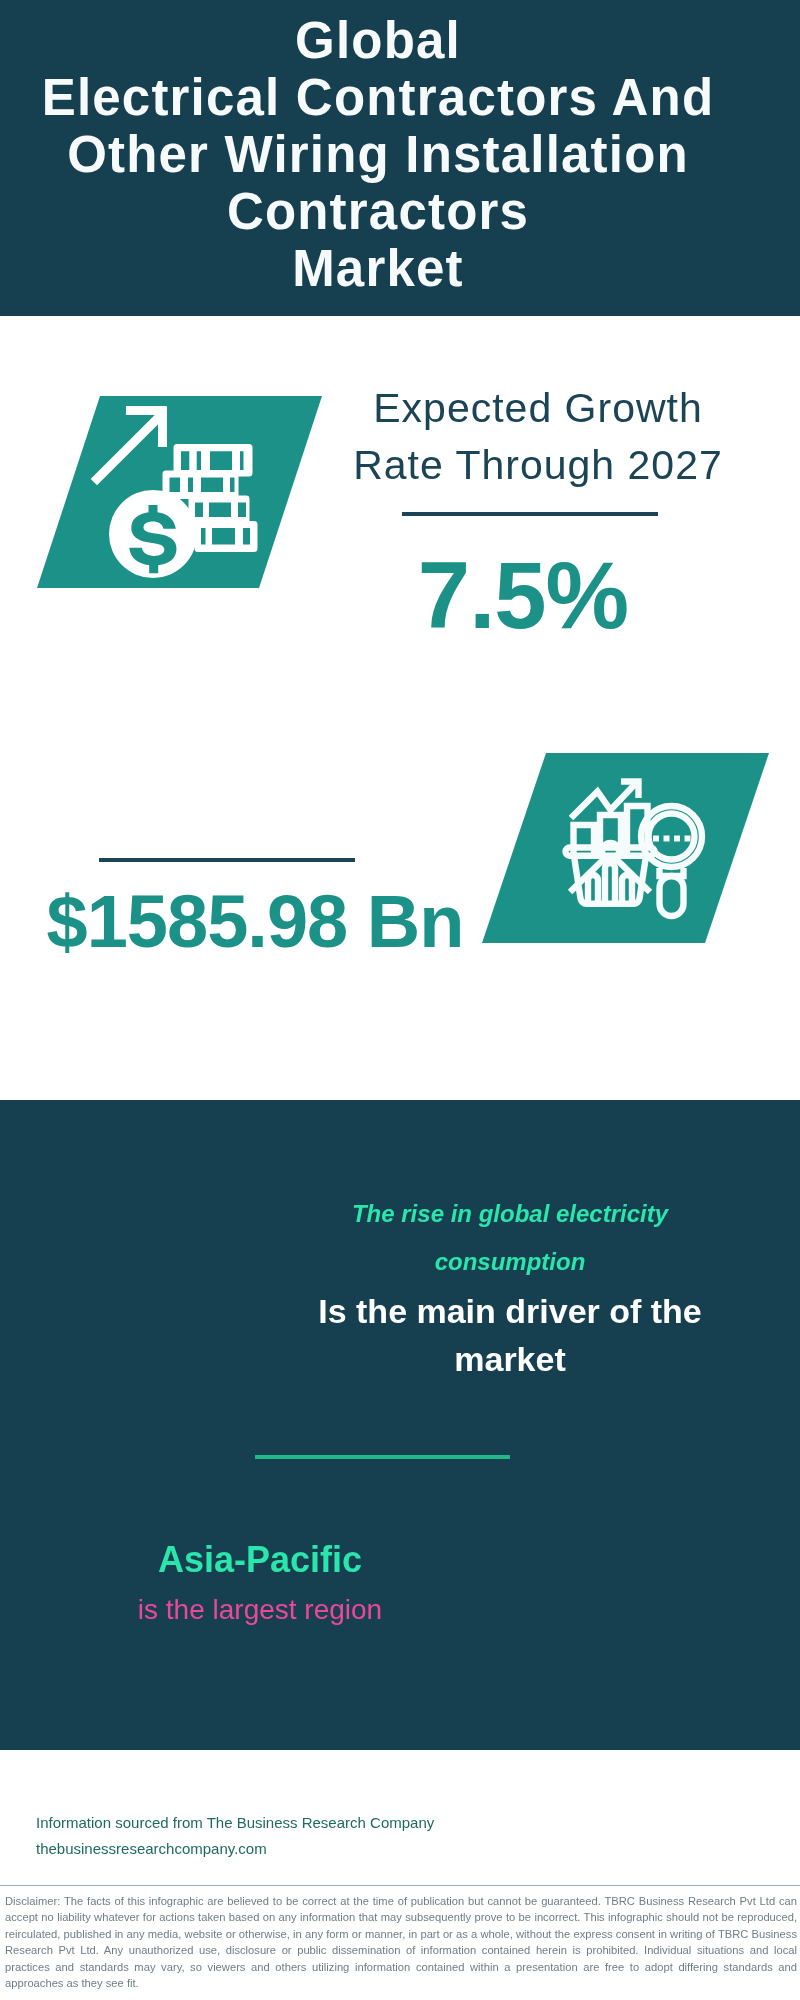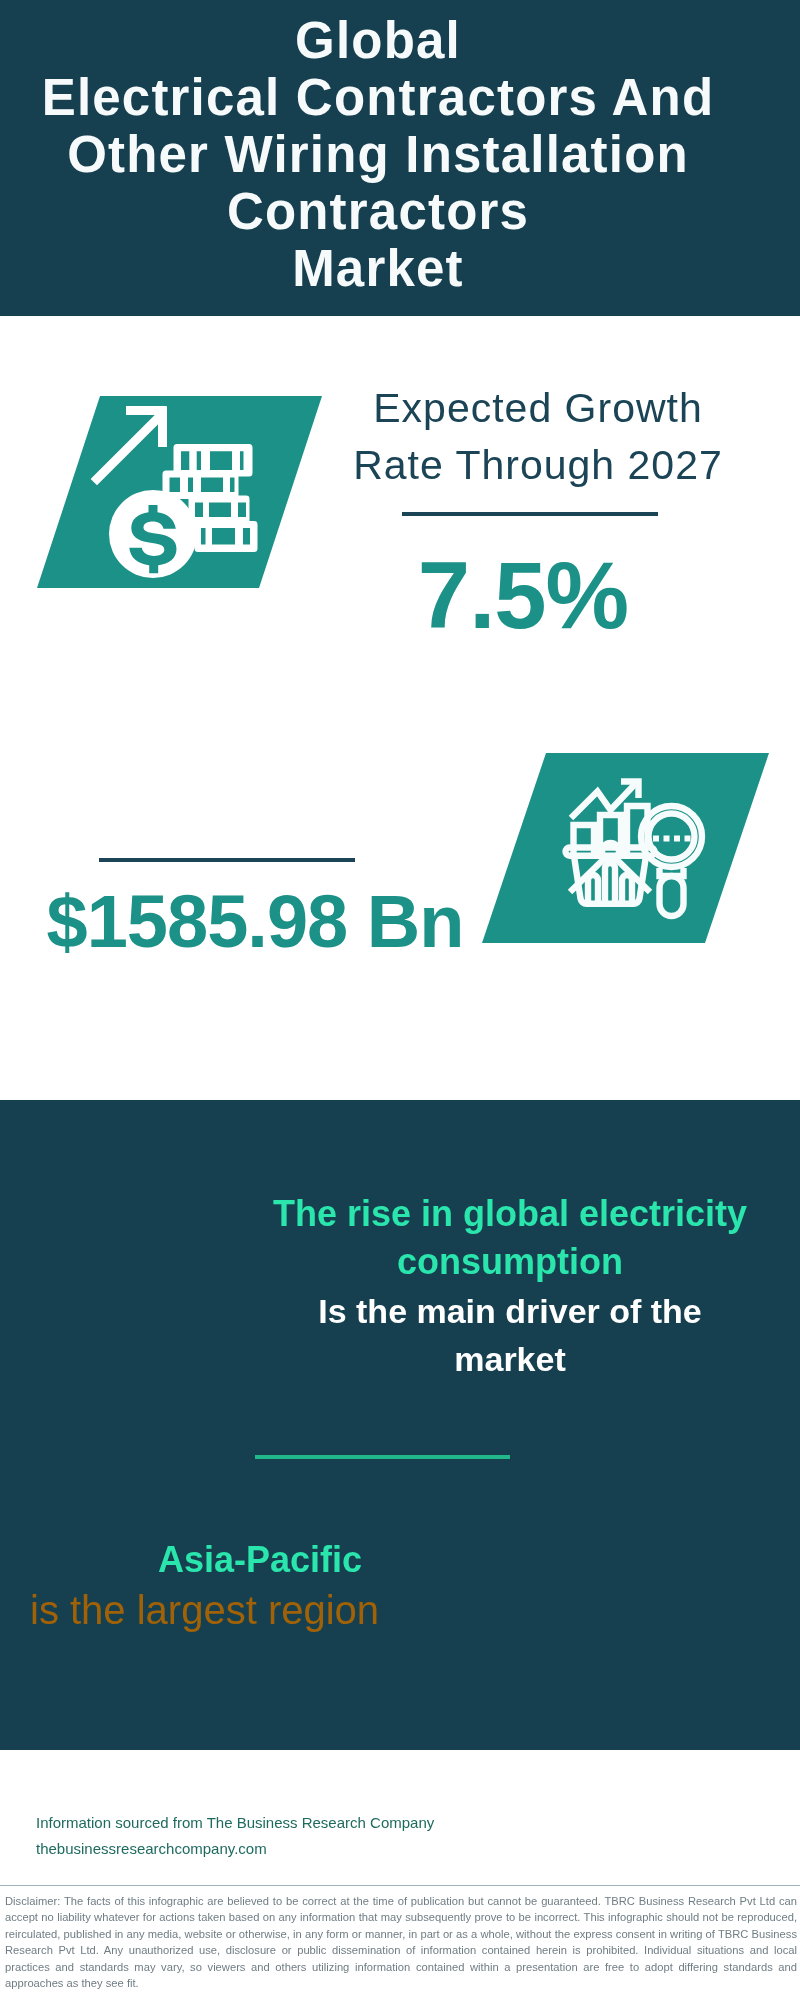--- a/index.html
+++ b/index.html
@@ -17,25 +17,25 @@
   .ptile svg{display:block;}
 
   
   .statlabel{position:absolute;text-align:center;color:#1b4456;font-weight:normal;font-size:41px;line-height:57px;letter-spacing:1px;}
   .rule{position:absolute;background:#1b4456;height:4px;}
   .bignum{position:absolute;text-align:center;color:#1b9187;font-weight:bold;line-height:100px;}
 
   
   .darkpanel{position:absolute;left:0;top:1100px;width:800px;height:650px;background:#16404f;}
   .skyline{position:absolute;left:0;top:1008px;width:800px;height:140px;}
-  .drvline1{position:absolute;text-align:center;color:#2ae5ac;font-weight:bold;font-size:36px;line-height:48px;}
+  .drvline1{position:absolute;text-align:center;color:#2ae5ac;font-weight:bold;font-size:24px;line-height:48px;font-style:italic;}
   .drvline2{position:absolute;text-align:center;color:#ffffff;font-weight:bold;font-size:34px;line-height:48px;}
   .midrule{position:absolute;background:#21b98a;height:4px;}
   .regname{position:absolute;text-align:center;color:#2ae5ac;font-weight:bold;font-size:36px;line-height:50px;}
-  .regtext{position:absolute;color:#a16207;font-weight:normal;font-size:40px;line-height:50px;}
+  .regtext{position:absolute;text-align:center;color:#ec4899;font-weight:normal;font-size:28px;line-height:50px;}
 
   
   .footer{position:absolute;left:0;top:1750px;width:800px;height:250px;background:#ffffff;}
   .srcline{position:absolute;color:#1e6b5e;font-size:15px;line-height:26px;text-align:center;}
   .hairline{position:absolute;left:0;width:800px;height:1px;background:#9fb3bb;}
   .disclaimer{position:absolute;left:5px;top:1893px;width:792px;color:#6f7d84;font-size:11.2px;line-height:16.4px;text-align:justify;}
 </style>
 </head>
 <body>
 

